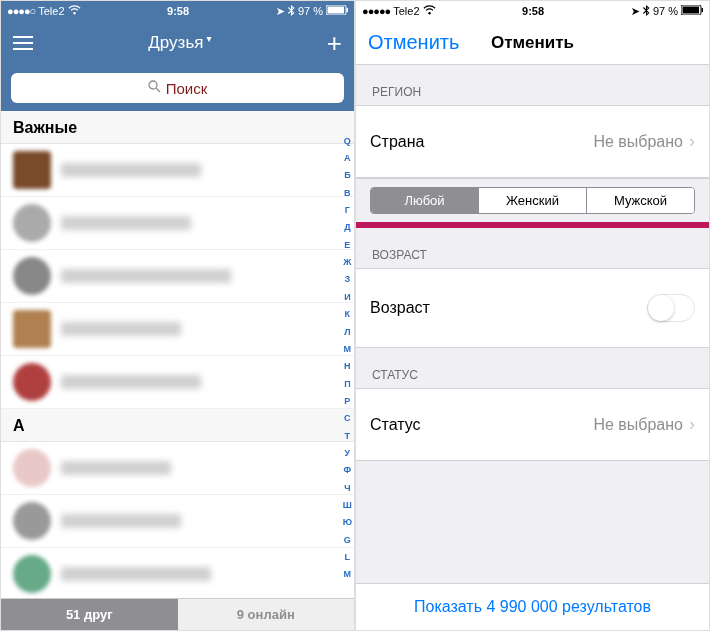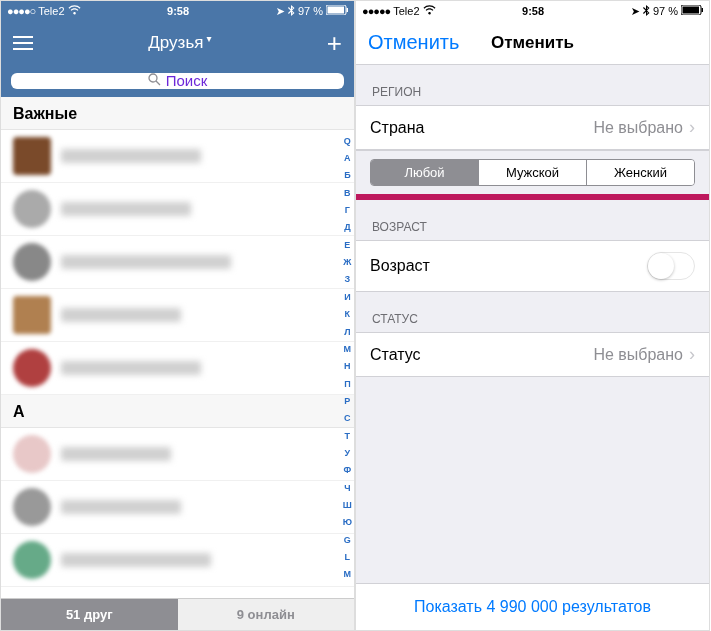--- a/index.html
+++ b/index.html
@@ -19,21 +19,21 @@
     
     .nav-left { height: 44px; background: #4a76a8; color: #fff; display: flex; align-items: center; justify-content: space-between; padding: 0 12px; }
     .nav-title { font-size: 17px; font-weight: 500; display: flex; align-items: flex-start; gap: 3px; }
     .hamburger { display: flex; flex-direction: column; gap: 4px; cursor: pointer; }
     .hamburger span { width: 20px; height: 2px; background: #fff; display: block; }
     .plus-icon { font-size: 26px; font-weight: 300; cursor: pointer; }
     .chevron-down-small { font-size: 10px; }
 
     
     .search-wrap { padding: 8px 10px; background: #4a76a8; }
-    .search-input { width: 100%; height: 16px; border-radius: 6px; border: none; background: #fff; text-align: center; font-size: 15px; color: #6d28d9; display: flex; align-items: flex-end; justify-content: center; gap: 5px; }
+    .search-input { width: 100%; height: 30px; border-radius: 6px; border: none; background: #fff; text-align: center; font-size: 15px; color: #7f1d1d; display: flex; align-items: center; justify-content: center; gap: 5px; }
     .search-icon { color: #8e8e93; font-size: 13px; }
 
     
     .section-header { font-size: 16px; font-weight: 700; padding: 8px 12px 6px; background: #f7f7f7; border-bottom: 1px solid #e5e5e5; }
 
     
     .list { flex: 1; overflow: hidden; background: #fff; position: relative; }
     .list-item { display: flex; align-items: center; padding: 7px 12px; gap: 10px; border-bottom: 1px solid #f0f0f0; }
     .avatar { width: 38px; height: 38px; border-radius: 50%; background: #ccc; filter: blur(2px); }
     .avatar.sq { border-radius: 4px; }
@@ -50,21 +50,21 @@
     .seg-inactive { background: #efefef; color: #8e8e93; }
 
     
     .nav-right { height: 44px; background: #fff; border-bottom: 1px solid #d1d1d6; display: flex; align-items: center; padding: 0 12px; position: relative; }
     .cancel-btn { color: #007aff; font-size: 20px; cursor: pointer; }
     .nav-right-title { position: absolute; left: 50%; transform: translateX(-50%); font-size: 17px; font-weight: 600; }
 
     .group-label { font-size: 12px; color: #6d6d72; padding: 20px 16px 6px; text-transform: uppercase; }
     .group-label.tight { padding-top: 14px; }
 
-    .cell { background: #fff; border-top: 1px solid #d1d1d6; border-bottom: 1px solid #d1d1d6; display: flex; align-items: center; justify-content: space-between; padding: 11px 14px; font-size: 16px; text-align: center; }
+    .cell { background: #fff; border-top: 1px solid #d1d1d6; border-bottom: 1px solid #d1d1d6; display: flex; align-items: center; justify-content: space-between; padding: 25px 14px; font-size: 16px; text-align: center; }
     .cell-label { color: #000; }
     .cell-value { color: #8e8e93; display: flex; align-items: center; gap: 6px; }
     .chevron { color: #c7c7cc; font-size: 18px; }
 
     
     .gender-wrap { padding: 8px 14px; background: #efeff4; border-top: 1px solid #d1d1d6; border-bottom: 6px solid #be185d; }
     .gender-seg { display: flex; border: 1px solid #8e8e93; border-radius: 4px; overflow: hidden; }
     .gender-seg div { flex: 1; text-align: center; padding: 5px 0; font-size: 13px; }
     .gseg-active { background: #8e8e93; color: #fff; }
     .gseg-inactive { background: #fff; color: #000; border-left: 1px solid #8e8e93; }
@@ -252,22 +252,22 @@
     <span class="cell-label">Страна</span>
     <span class="cell-value">
       <span>Не выбрано</span>
       <span class="chevron">›</span>
     </span>
   </div>
 
   <div class="gender-wrap">
     <div class="gender-seg">
       <div class="gseg-active">Любой</div>
+      <div class="gseg-inactive">Женский</div>
       <div class="gseg-inactive">Мужской</div>
-      <div class="gseg-inactive">Женский</div>
     </div>
   </div>
 
   <div class="group-label">ВОЗРАСТ</div>
   <div class="cell">
     <span class="cell-label">Возраст</span>
     <div class="toggle">
         <div class="toggle-knob"></div>
       </div>
   </div>

